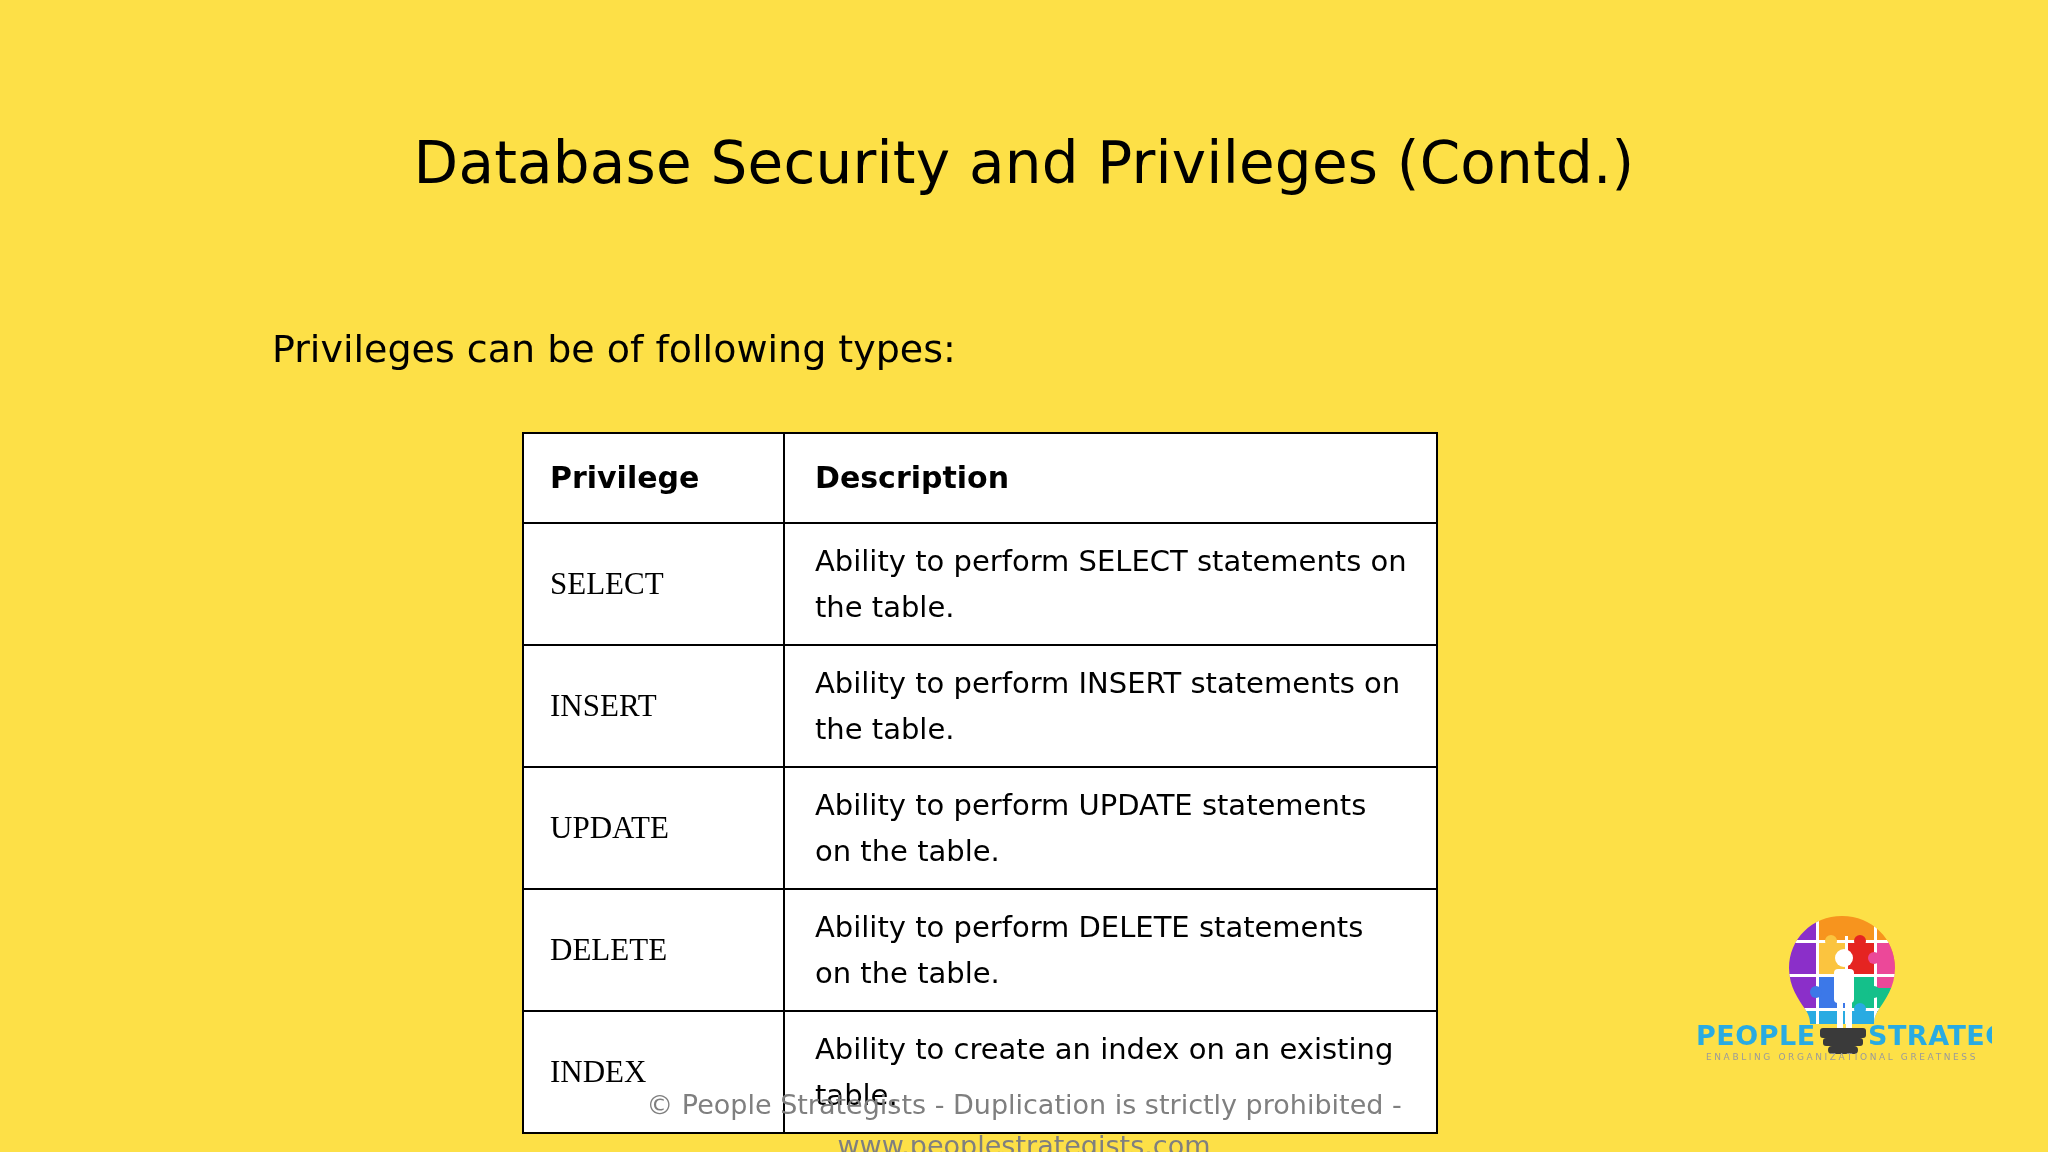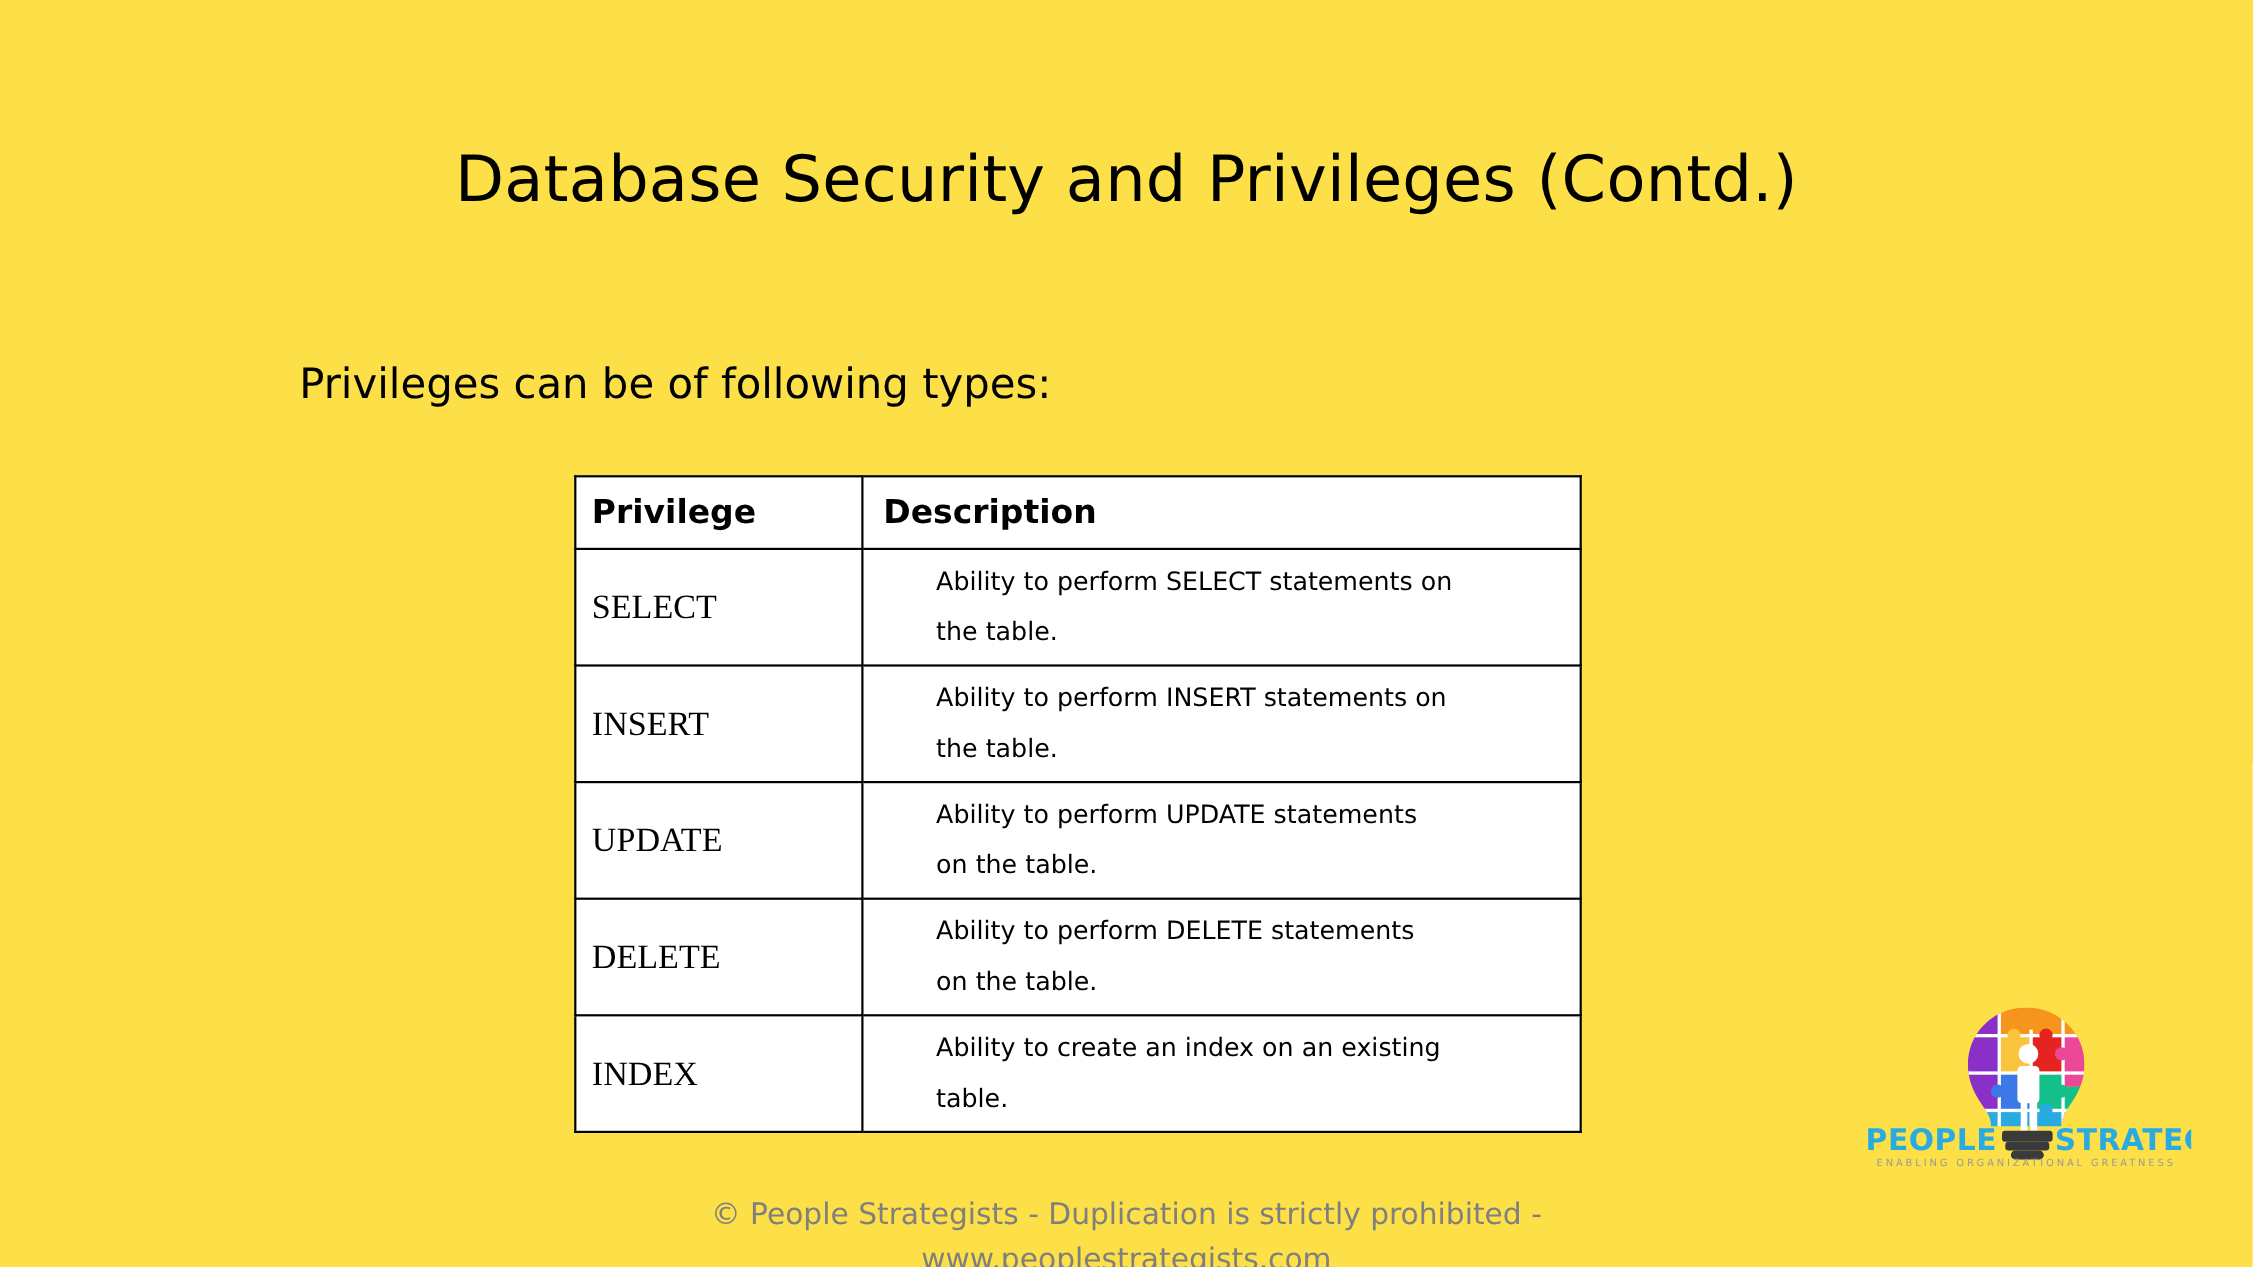--- a/index.html
+++ b/index.html
@@ -62,21 +62,21 @@
     border-collapse: collapse;
     table-layout: fixed;
     background: #ffffff;
   }
   .priv-table col.c-priv { width: 261px; }
   .priv-table col.c-desc { width: 653px; }
 
   .priv-table th,
   .priv-table td {
     border: 2px solid #000000;
-    padding: 0;
+    padding: 12px;
     vertical-align: middle;
     background: #ffffff;
   }
 
   .priv-table thead th {
     height: 64px;
   }
 
   .th-inner {
     font-family: "DejaVu Sans", sans-serif;
@@ -97,25 +97,24 @@
     font-size: 31px;
     line-height: 38px;
     padding: 0 0 0 14px;
     color: #000000;
     white-space: nowrap;
   }
 
   .cell-desc {
     font-family: "DejaVu Sans", sans-serif;
     font-weight: 400;
-    font-size: 23px;
+    font-size: 29px;
     line-height: 46px;
     padding: 2px 10px 2px 18px;
     color: #000000;
-    margin-left: 48px;
   }
   .cell-desc .ln { display: block; }
 
   
   .footer {
     position: absolute;
     left: 0;
     right: 0;
     top: 1060px;
     text-align: center;

